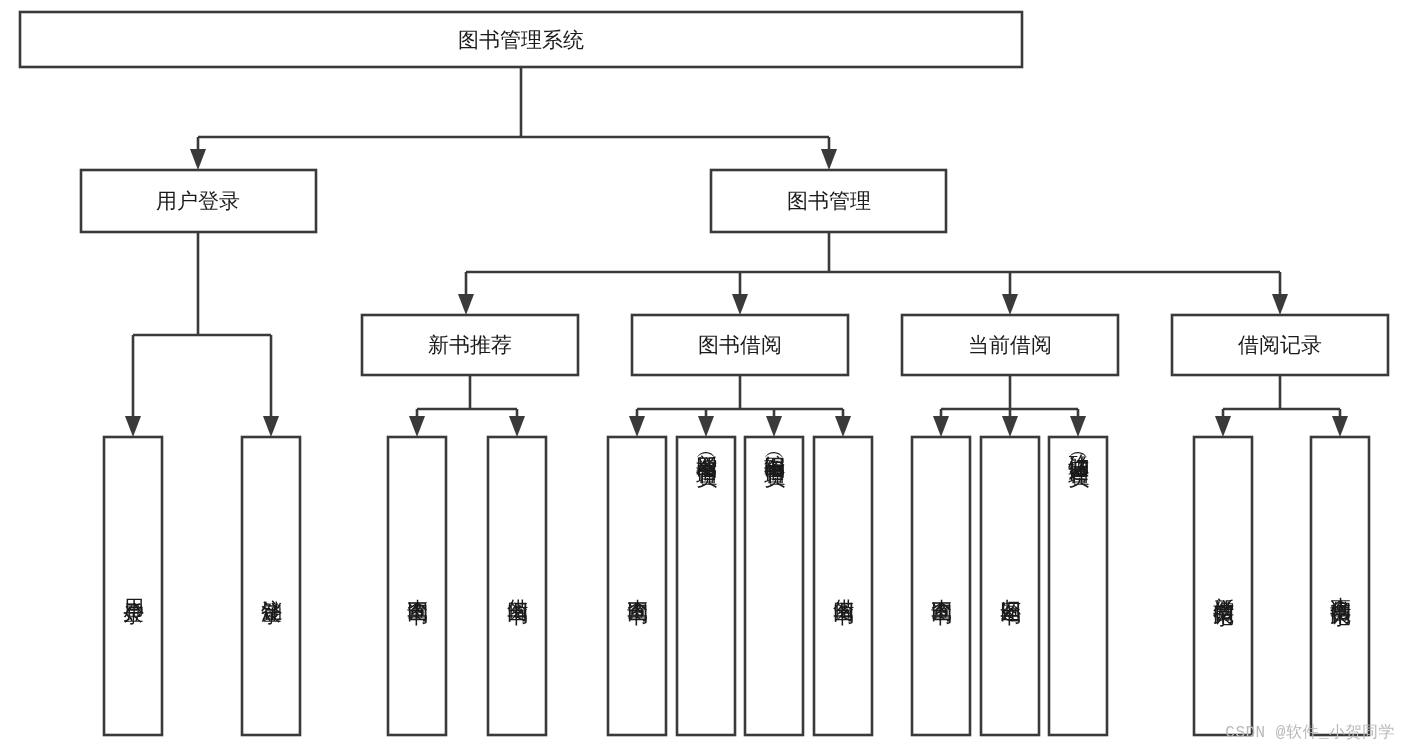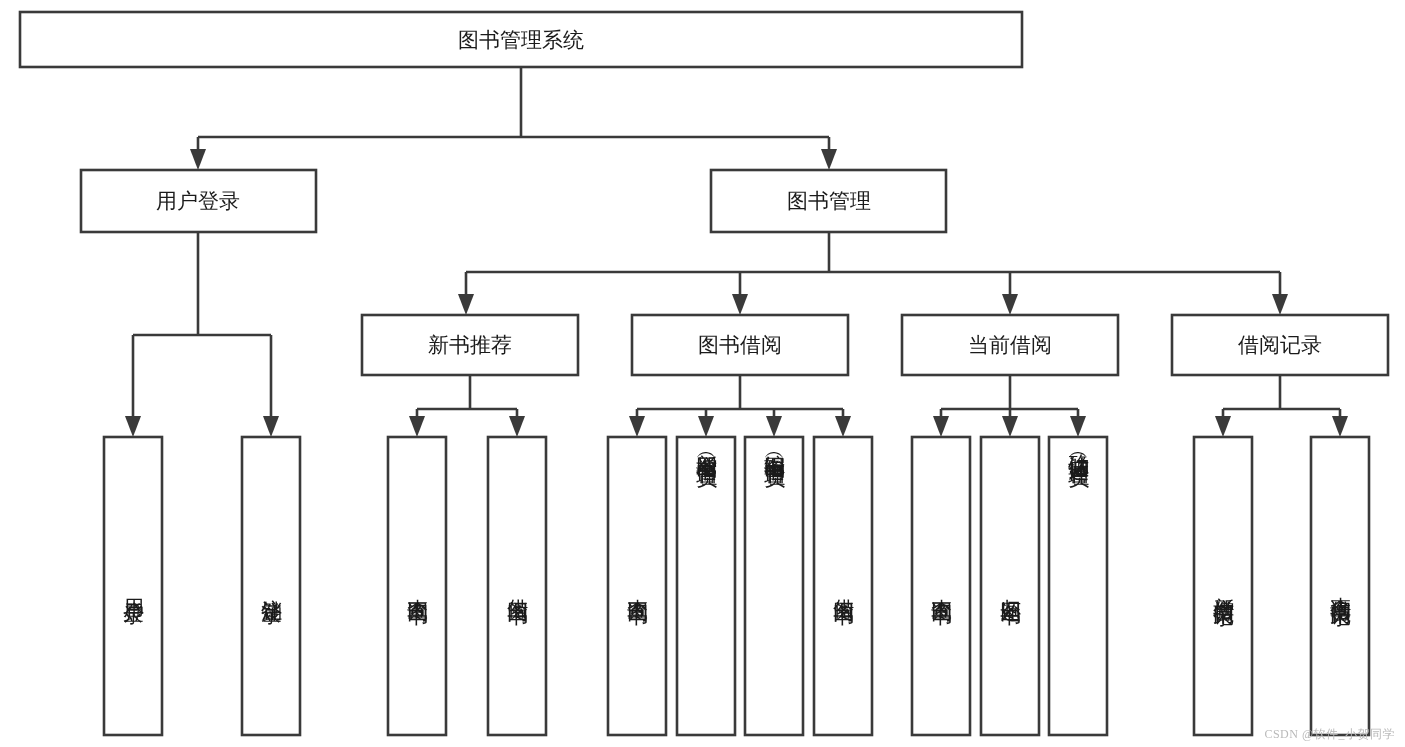--- a/index.html
+++ b/index.html
@@ -71,22 +71,22 @@
     line-height: 1.22;
     letter-spacing: 2px;
     color: #1b1b1b;
     white-space: nowrap;
     text-align: center;
   }
   .watermark {
     position: absolute;
     right: 10px;
     bottom: 4px;
-    font-family: Liberation Serif, serif;
-    font-size: 12px;
+    font-family: Liberation Mono, monospace;
+    font-size: 16px;
     color: #b9b9b9;
     letter-spacing: 0.5px;
     user-select: none;
   }
 </style>
 </head>
 <body>
 
 <div id="diagram-root">
 

